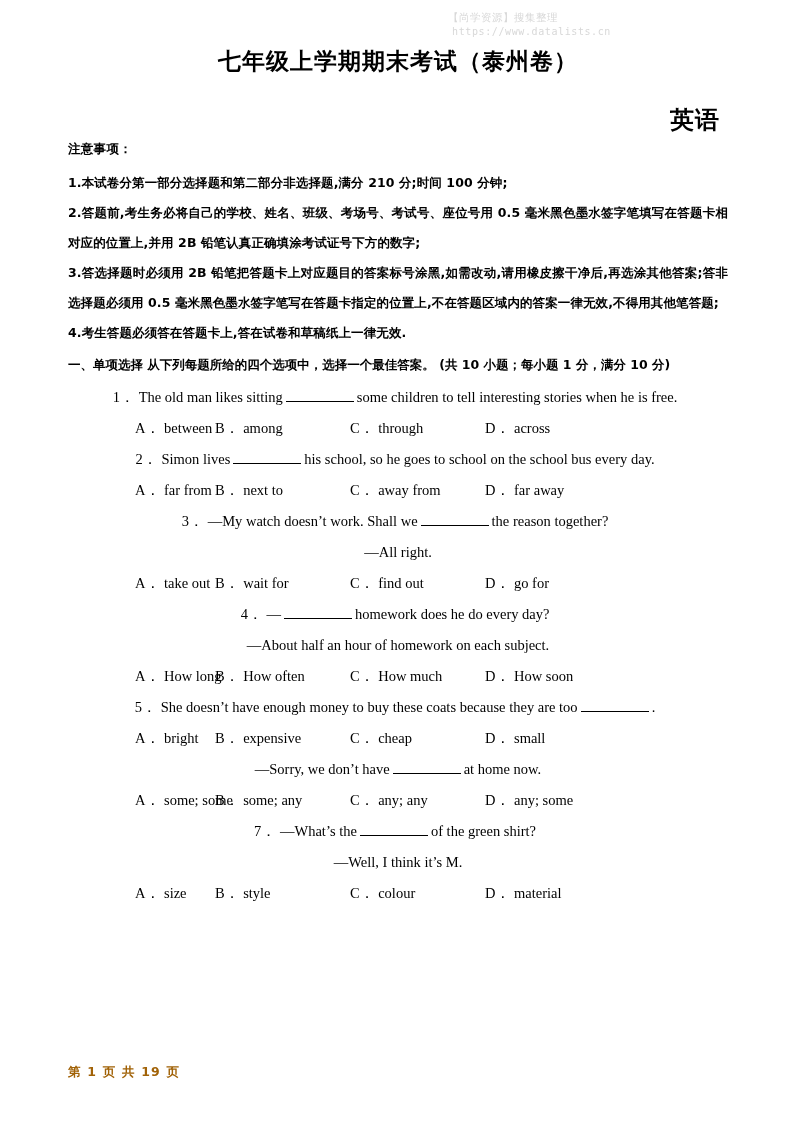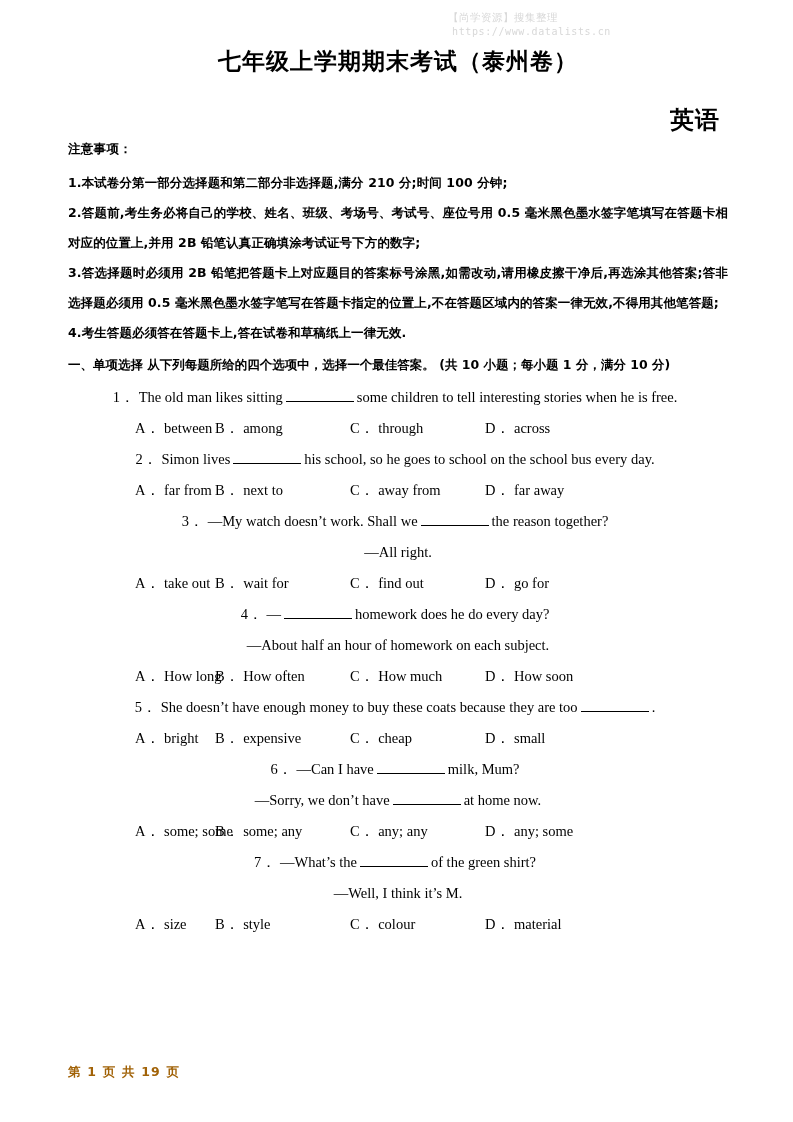--- a/index.html
+++ b/index.html
@@ -269,23 +269,20 @@
         </p>
         <div class="q-options">
           <span class="opt c0"><span class="opt-key">A</span><span class="opt-sep">．</span><span class="opt-text">bright</span></span>
           <span class="opt c1"><span class="opt-key">B</span><span class="opt-sep">．</span><span class="opt-text">expensive</span></span>
           <span class="opt c2"><span class="opt-key">C</span><span class="opt-sep">．</span><span class="opt-text">cheap</span></span>
           <span class="opt c3"><span class="opt-key">D</span><span class="opt-sep">．</span><span class="opt-text">small</span></span>
         </div>
       </div>
 
       <div class="q-block">
-        <p class="q-stem">
-          <span class="q-num">6．</span><span>—Can I have</span><span class="blank w-mid"></span><span>milk, Mum?</span>
-        </p>
         <p class="q-stem cont">
           <span>—Sorry, we don’t have</span><span class="blank w-mid"></span><span>at home now.</span>
         </p>
         <div class="q-options">
           <span class="opt c0"><span class="opt-key">A</span><span class="opt-sep">．</span><span class="opt-text">some; some</span></span>
           <span class="opt c1"><span class="opt-key">B</span><span class="opt-sep">．</span><span class="opt-text">some; any</span></span>
           <span class="opt c2"><span class="opt-key">C</span><span class="opt-sep">．</span><span class="opt-text">any; any</span></span>
           <span class="opt c3"><span class="opt-key">D</span><span class="opt-sep">．</span><span class="opt-text">any; some</span></span>
         </div>
       </div>

